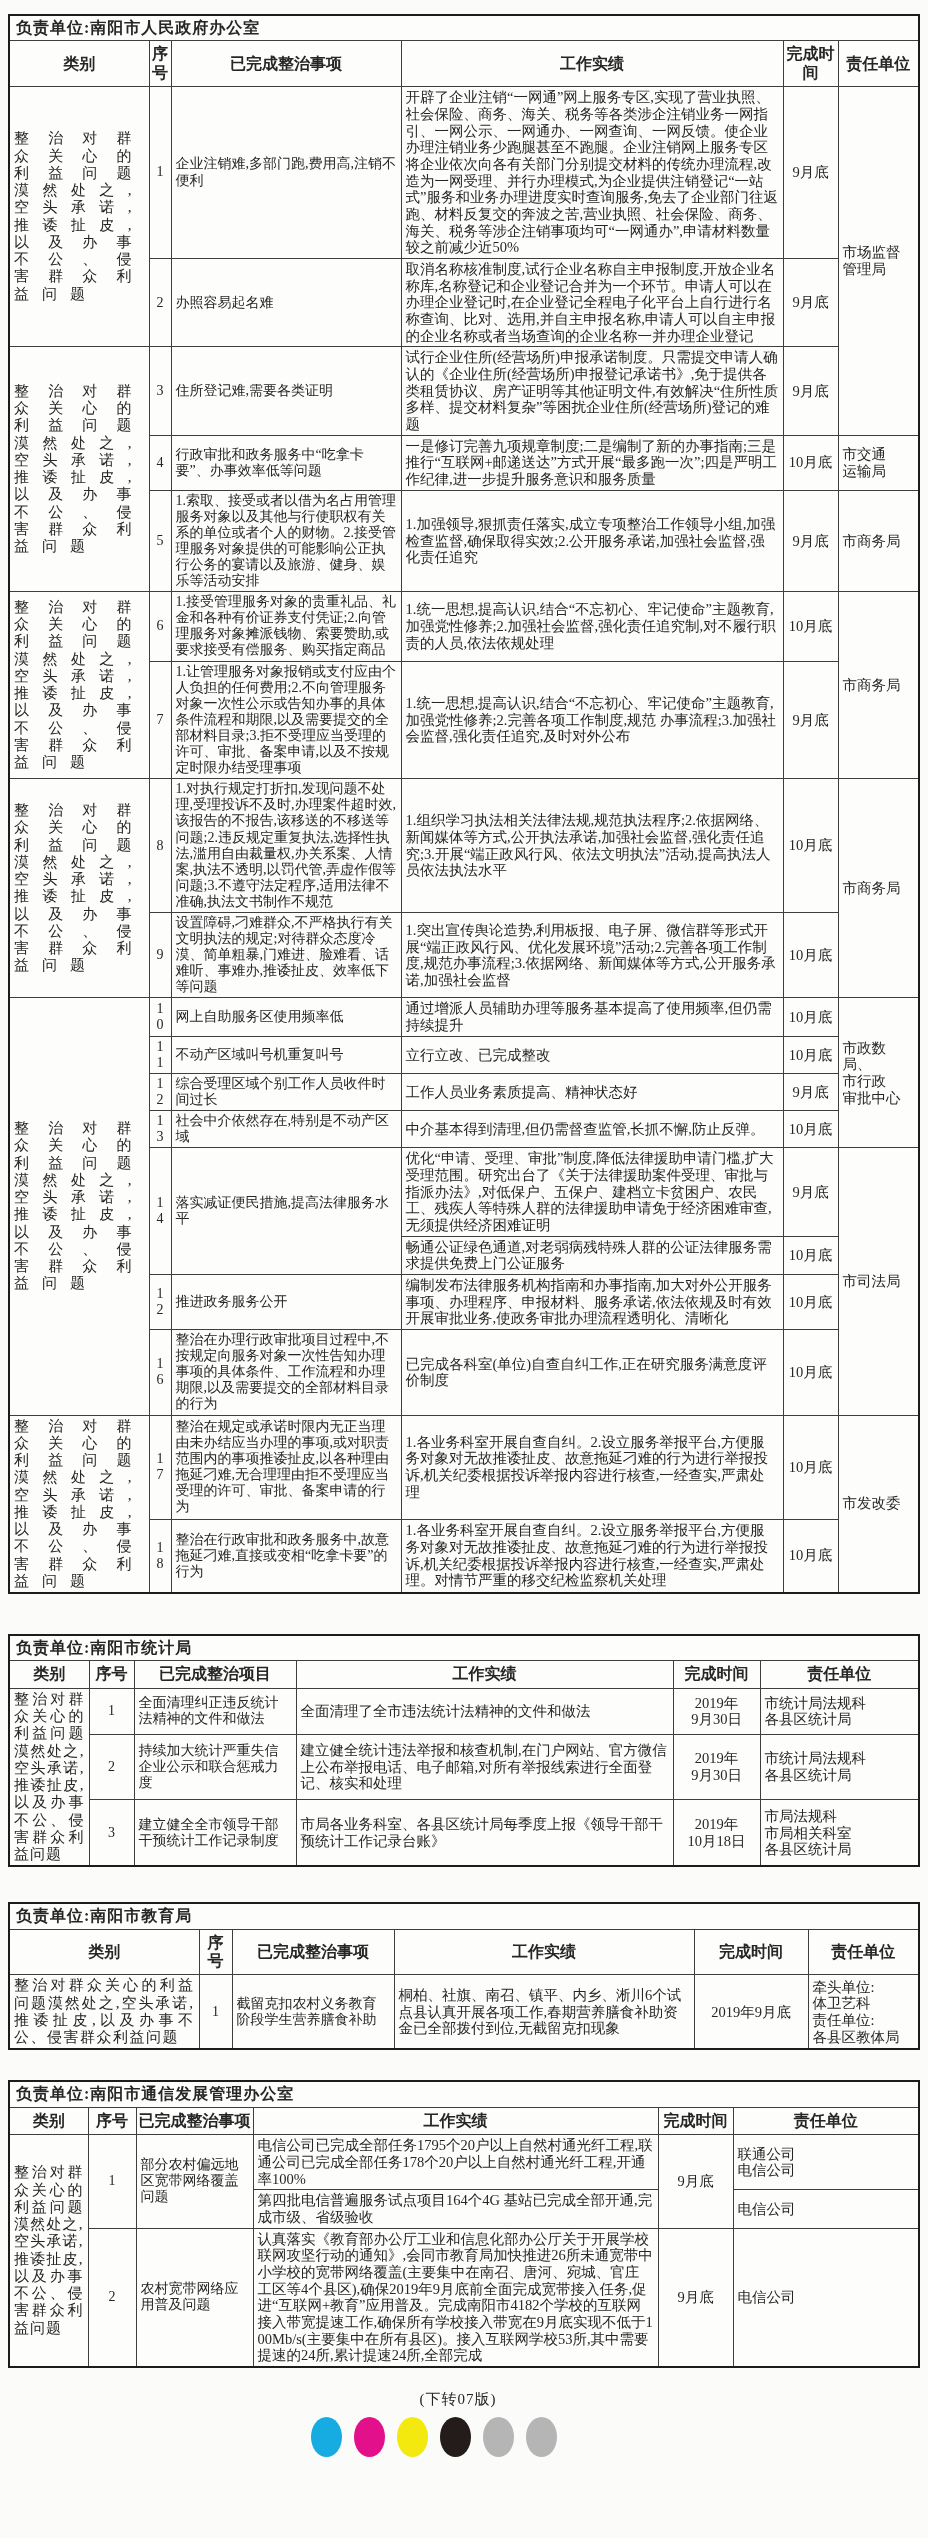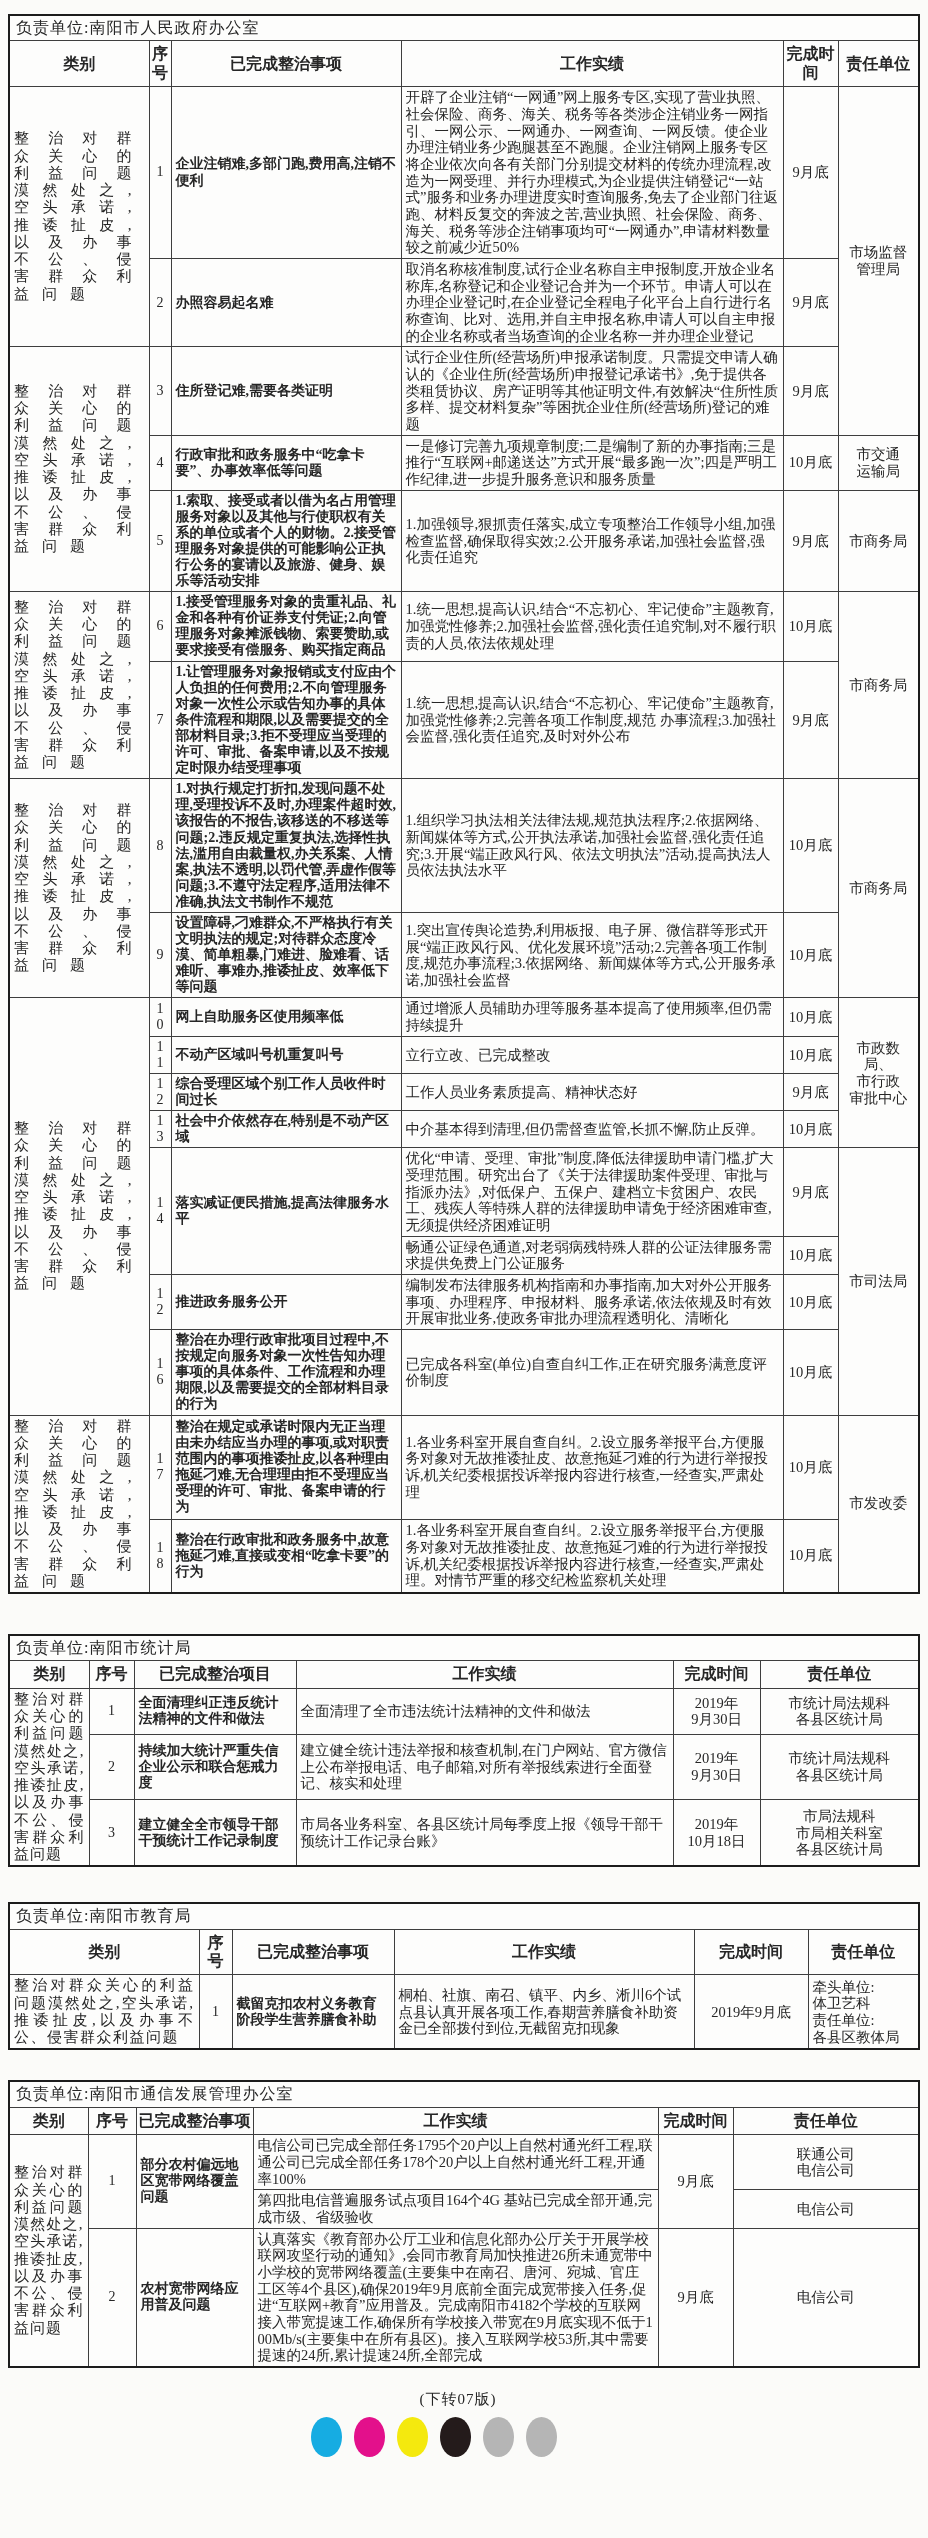--- a/index.html
+++ b/index.html
@@ -19,21 +19,21 @@
   }
   table.doc td,table.doc th{
     border:1px solid #3e3e3e;
     padding:2px 4px;
     vertical-align:middle;
     line-height:1.15;
     word-break:break-all;
     overflow:hidden;
   }
   tr.title-row td{
-    font-weight:normal;
+    font-weight:bold;
     font-size:16px;
     text-align:left;
     padding:3px 6px;
     letter-spacing:1px;
   }
   table.doc th{
     font-weight:bold;
     font-size:16px;
     text-align:center;
     padding:4px 2px;
@@ -41,24 +41,24 @@
   .cat{
     font-size:15px;
     text-align:justify;
     line-height:1.12;
     padding:4px 6px;
   }
   .cat-wide-ls{letter-spacing:13px;padding-left:10px;}
   .cat-mid-ls{letter-spacing:1px;}
   .cat-horiz{letter-spacing:1.5px;line-height:1.3;}
   .no{font-size:14px;text-align:center;padding:1px 0;}
-  .item{font-size:14px;text-align:left;line-height:1.18;font-weight:bold;}
+  .item{font-size:14px;text-align:left;line-height:1.18;}
   .res{font-size:14.5px;text-align:left;line-height:1.16;}
   .time{font-size:14.5px;text-align:center;white-space:pre-line;}
-  .unit{font-size:14.5px;text-align:center;white-space:pre-line;line-height:1.25;}
+  .unit{font-size:14.5px;text-align:left;white-space:pre-line;line-height:1.25;}
   .unit-left{text-align:left;margin-left:17px;}
   .gap40{height:40px;}
   .gap35{height:35px;}
   .gap30{height:30px;}
   .foot-note{
     margin-top:22px;
     text-align:center;
     font-size:15px;
     padding-right:12px;
     letter-spacing:1px;

